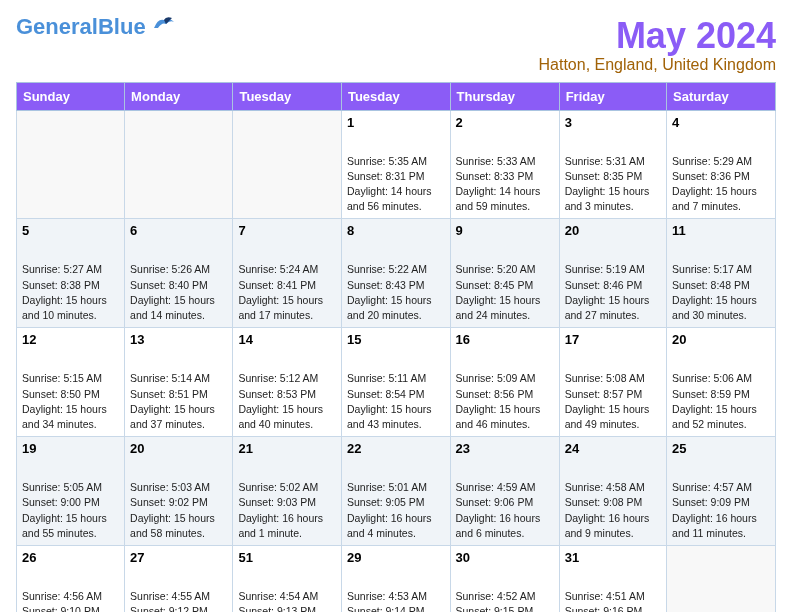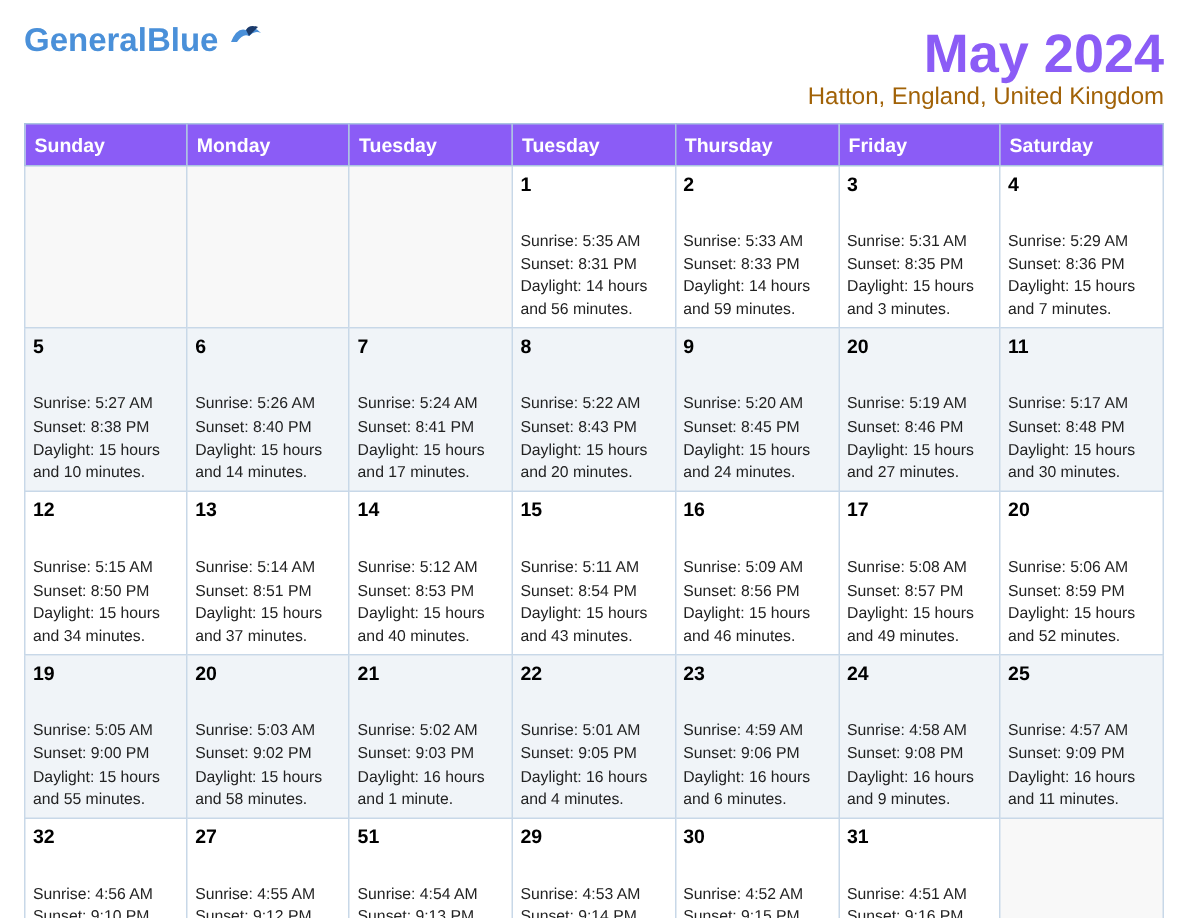--- a/index.html
+++ b/index.html
@@ -224,21 +224,21 @@
           <span class="day-num">24</span>
           <div class="day-info">Sunrise: 4:58 AM<br>Sunset: 9:08 PM<br>Daylight: 16 hours<br>and 9 minutes.</div>
         </td>
         <td>
           <span class="day-num">25</span>
           <div class="day-info">Sunrise: 4:57 AM<br>Sunset: 9:09 PM<br>Daylight: 16 hours<br>and 11 minutes.</div>
         </td>
       </tr>
       <tr>
         <td>
-          <span class="day-num">32</span>
+          <span class="day-num">26</span>
           <div class="day-info">Sunrise: 4:56 AM<br>Sunset: 9:10 PM<br>Daylight: 16 hours<br>and 14 minutes.</div>
         </td>
         <td>
           <span class="day-num">27</span>
           <div class="day-info">Sunrise: 4:55 AM<br>Sunset: 9:12 PM<br>Daylight: 16 hours<br>and 16 minutes.</div>
         </td>
         <td>
           <span class="day-num">51</span>
           <div class="day-info">Sunrise: 4:54 AM<br>Sunset: 9:13 PM<br>Daylight: 16 hours<br>and 18 minutes.</div>
         </td>

